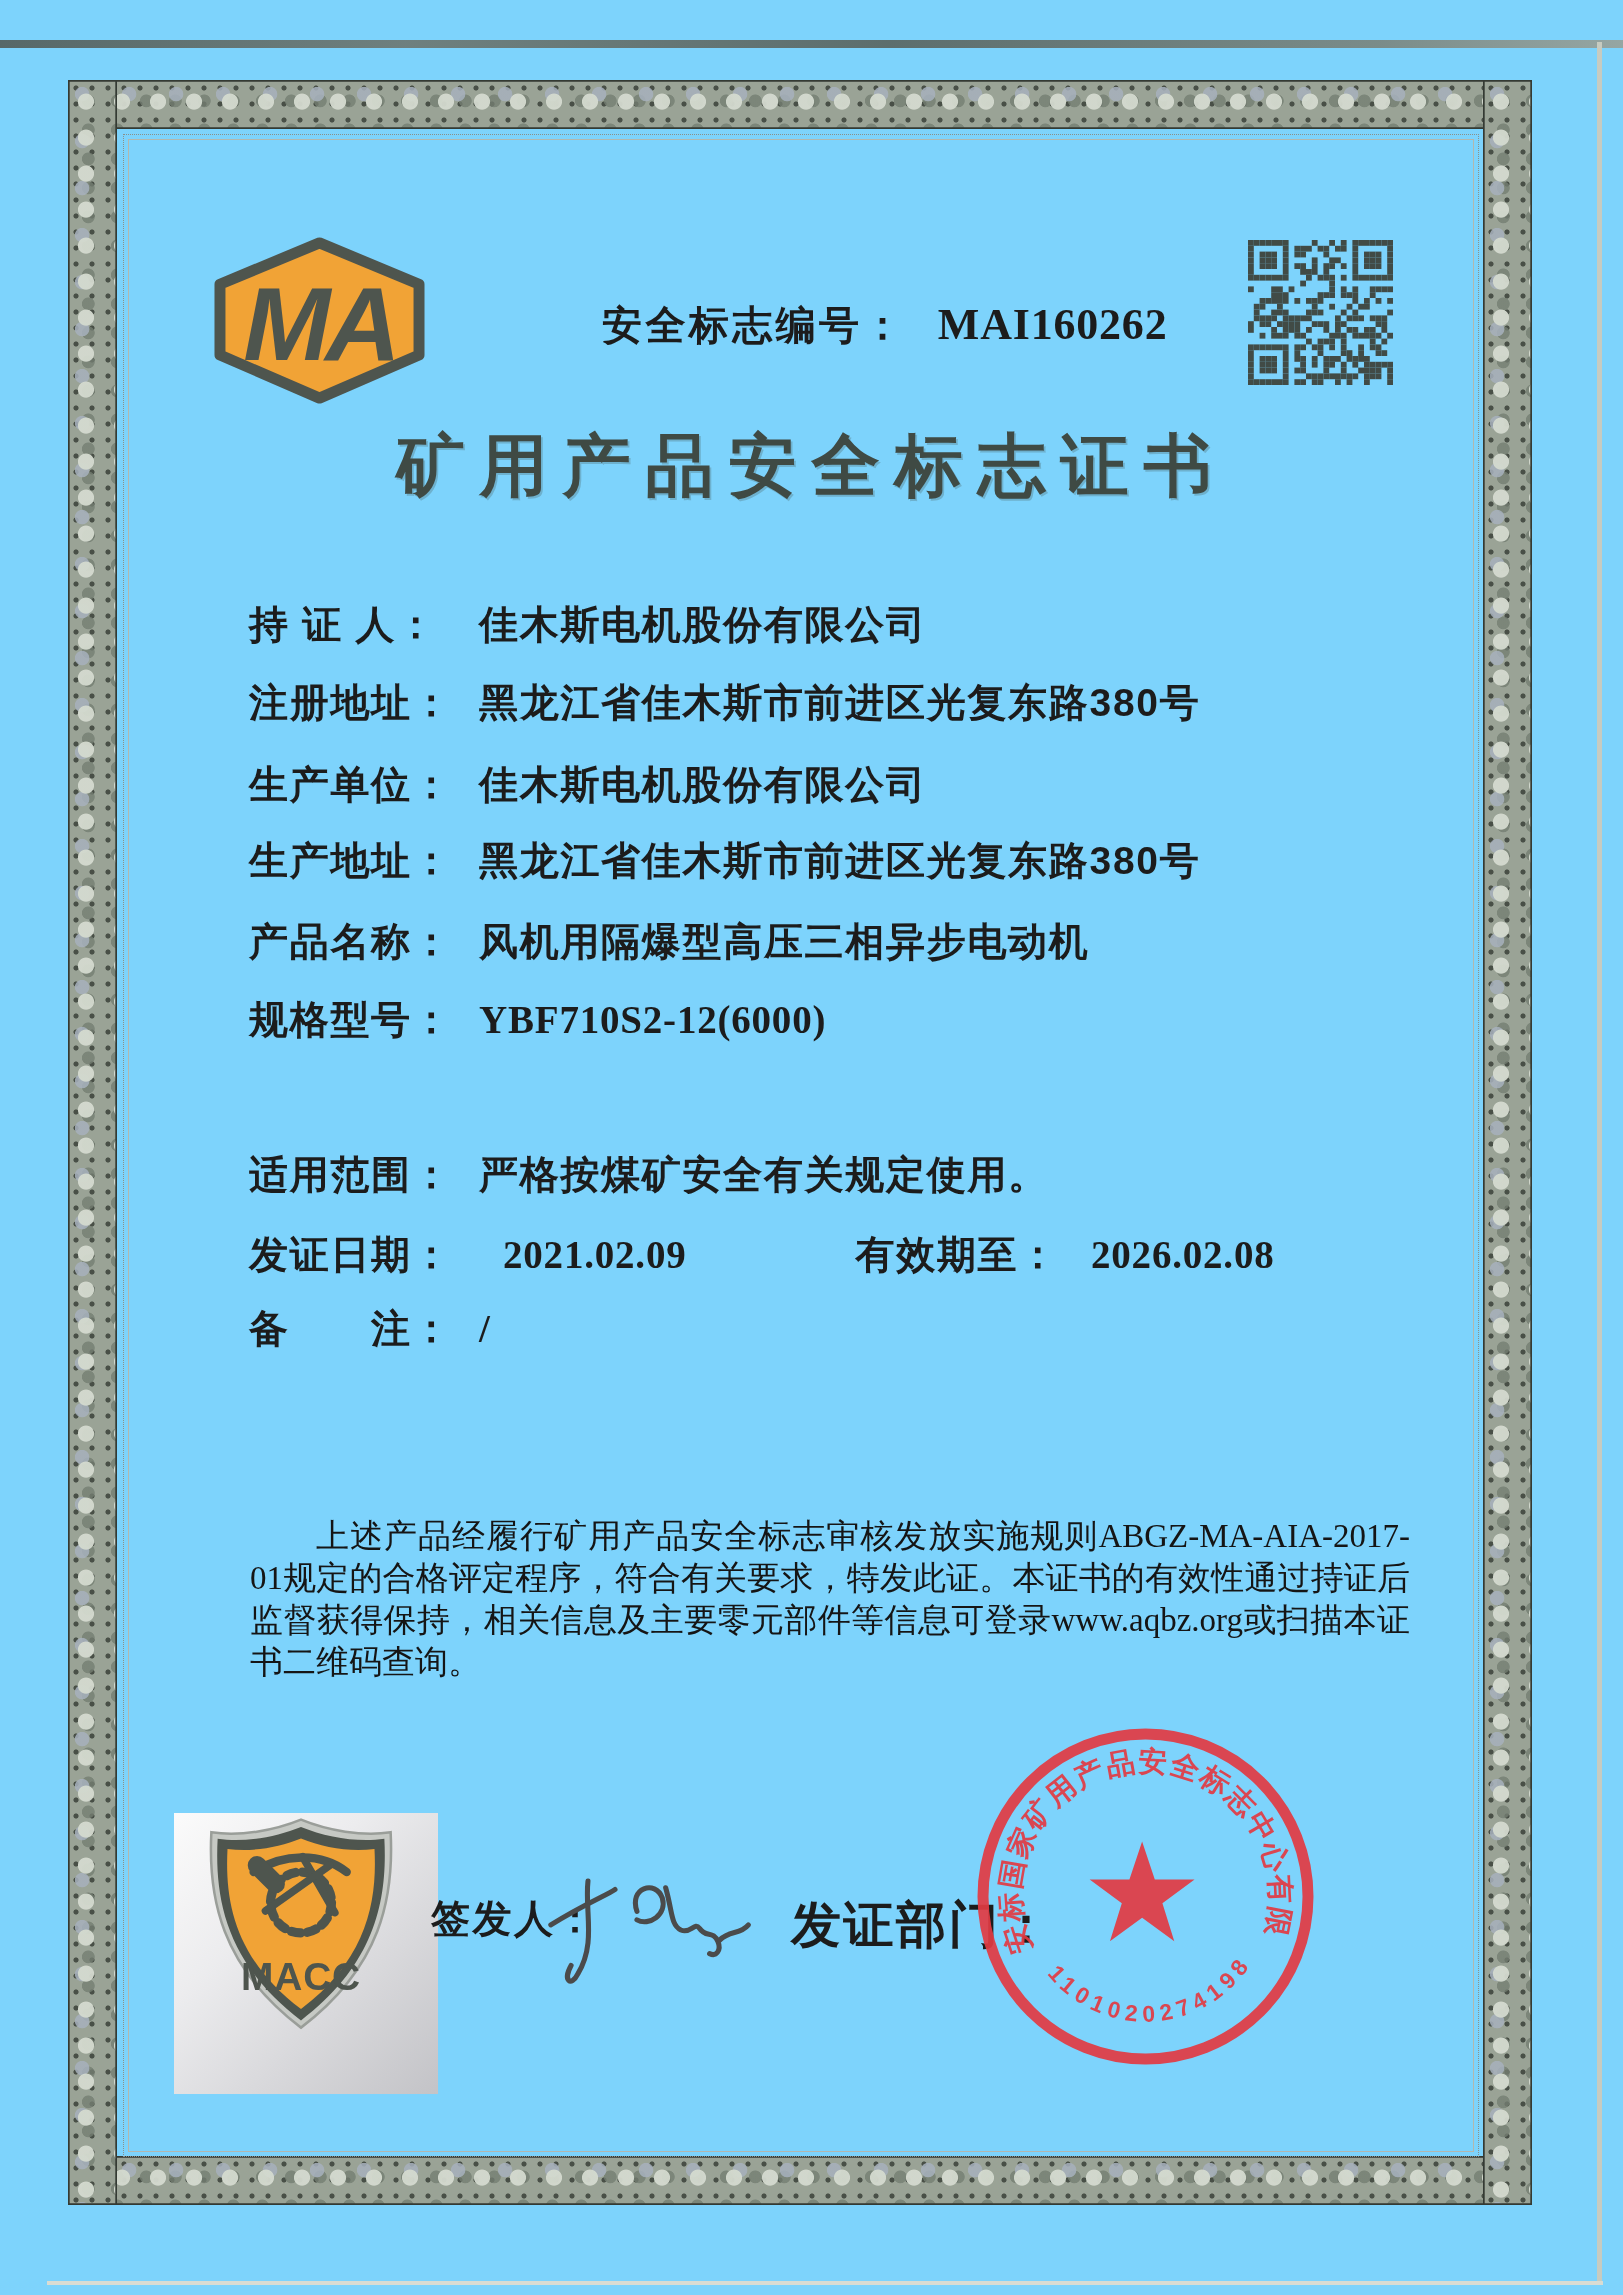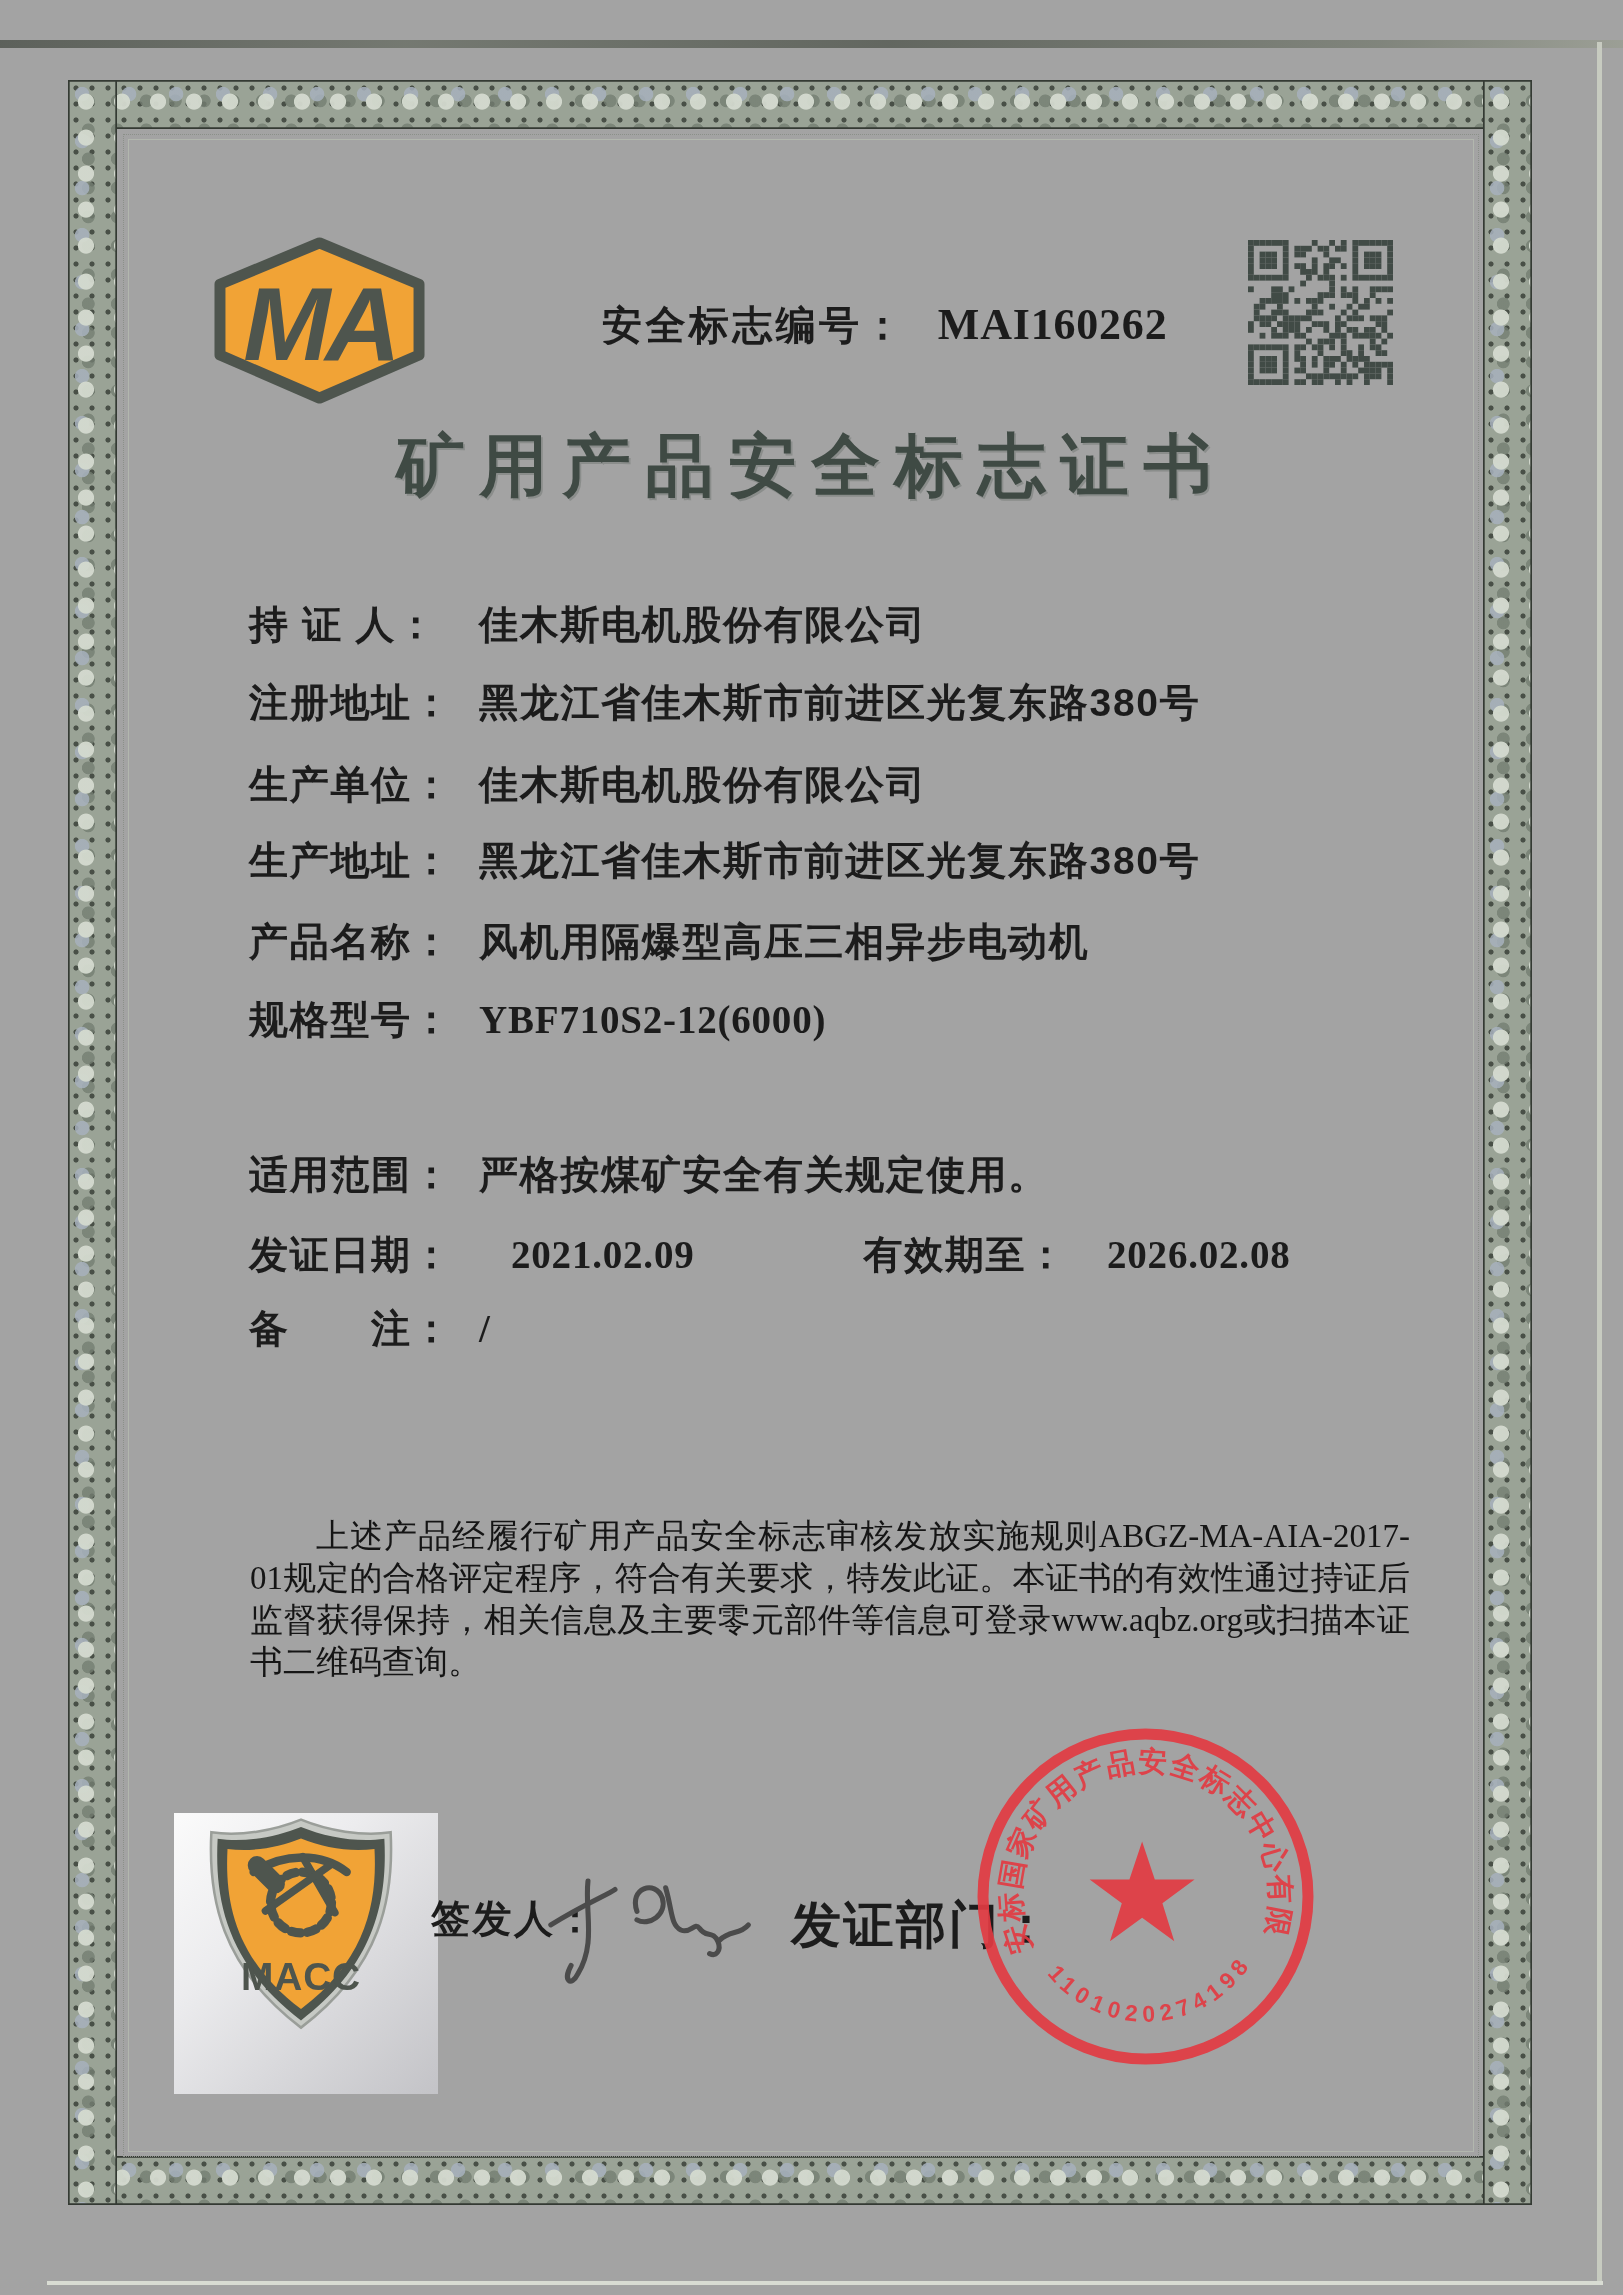--- a/index.html
+++ b/index.html
@@ -1,16 +1,16 @@
 <!DOCTYPE html>
 <html style="font-size:13.5px"><head>
 <meta charset="utf-8">
 <style>
   html,body{margin:0;padding:0;background:#ffffff;}
-  #page{position:relative;width:1623px;height:2295px;background:#a3a3a3;overflow:hidden;
+  #page{position:relative;width:1623px;height:2295px;background:#7dd3fc;overflow:hidden;
         font-family:"Liberation Sans",sans-serif;color:#1c1c1c;}
 
   
   .scan-top{position:absolute;left:0;top:40px;width:1623px;height:7.6px;
     background:linear-gradient(90deg,#50554e,#6c7168 25%,#575c54 55%,#7a7f75 85%,#9a9e93);opacity:.85;}
   .scan-right{position:absolute;left:1597px;top:42px;width:5px;height:2241px;background:#c7cbc0;}
   .scan-bottom{position:absolute;left:47px;top:2281px;width:1556px;height:4.2px;background:#d9dcd3;}
 
   
   .band{position:absolute;background-color:#9aa396;
@@ -39,21 +39,21 @@
 
   
   .row{position:absolute;left:249px;width:1209px;display:flex;align-items:baseline;
     font-size:39px;font-weight:700;letter-spacing:1.7px;gap:8px;}
   .row .lbl{flex:0 0 auto;min-width:222px;}
   .row .val{margin-left:0;}
   .row.wide .lbl{min-width:0;}
   .row.wide .val{font-size:32px;margin-left:22px;letter-spacing:0;}
   .row .val2-lbl{margin-left:161px;}
   .serif-val{font-family:"Liberation Serif",serif;font-weight:600;letter-spacing:0.8px;}
-  .date-val{font-family:"Liberation Serif",serif;font-weight:600;margin-left:32px;letter-spacing:0.8px;}
+  .date-val{font-family:"Liberation Serif",serif;font-weight:600;margin-left:24px;letter-spacing:0.8px;}
 
   
   .statement{position:absolute;left:250px;top:1515px;width:1160px;
     font-family:"Liberation Serif",serif;font-size:33px;line-height:42px;
     text-indent:2em;text-align:justify;font-weight:500;color:#151515;}
 
   
   .grad-square{position:absolute;left:174px;top:1813px;width:264px;height:281px;
     background:linear-gradient(135deg,#fbfbfb 0%,#ececee 35%,#d9d9dc 65%,#c3c3c7 100%);}
   .macc{position:absolute;left:197px;top:1816px;}

